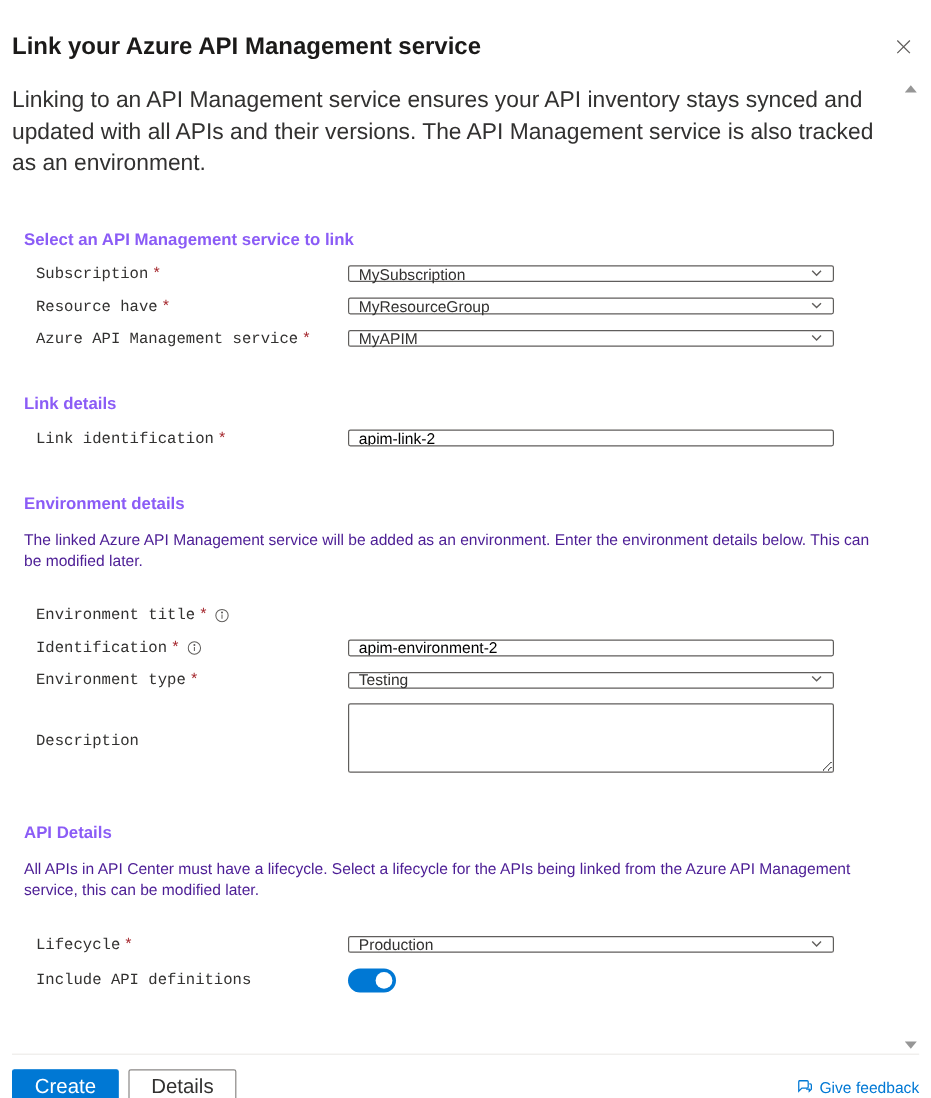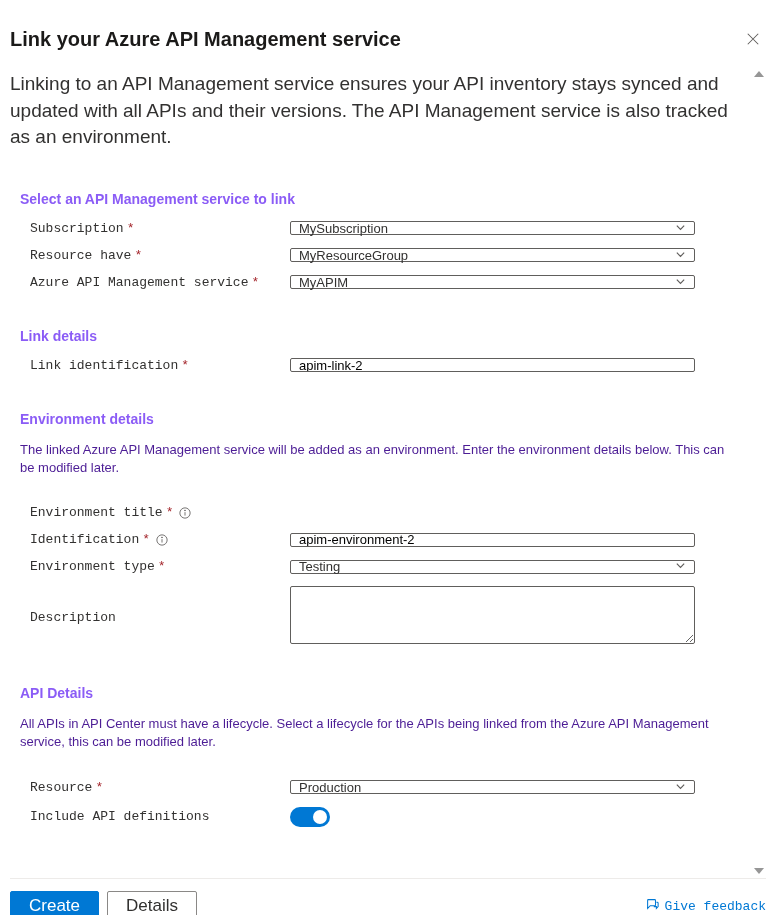--- a/index.html
+++ b/index.html
@@ -171,21 +171,20 @@
     border: 1px solid #8a8886;
     color: #323130;
   }
   .feedback-link {
     display: flex;
     align-items: center;
     gap: 6px;
     color: #0078d4;
     font-size: 13px;
     cursor: pointer;
-    font-family: Liberation Mono, monospace;
   }
   .feedback-link svg { width: 14px; height: 14px; }
 </style>
 </head>
 <body>
 
 <div class="panel">
   <div class="header-row">
     <h1 class="page-title">Link your Azure API Management service</h1>
     <button class="close-btn" aria-label="Close">
@@ -322,21 +321,21 @@
           </div>
         </div>
       </div>
 
       <div class="section-block" style="margin-bottom:0">
         <div class="section-title">API Details</div>
         <p class="section-desc" style="padding-left:0">All APIs in API Center must have a lifecycle. Select a lifecycle for the APIs being linked from the Azure API Management service, this can be modified later.</p>
 
         <div class="form-row">
           <div class="label-col">
-            <span>Resource</span>
+            <span>Lifecycle</span>
             <span class="req">*</span>
           </div>
           <div class="field-col">
             <div class="select-wrap" tabindex="0">
               <span>Production</span>
               <span class="chev"><svg viewBox="0 0 12 12" fill="none" stroke="#605e5c" stroke-width="1.3">
                     <path d="M2 4 L6 8 L10 4"></path>
                   </svg></span>
             </div>
           </div>

